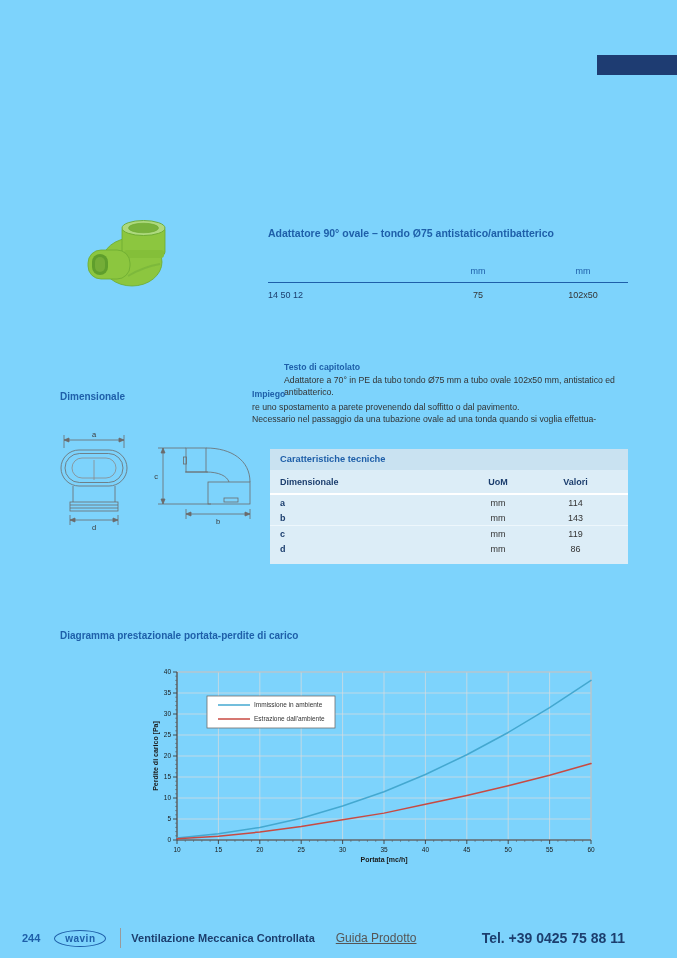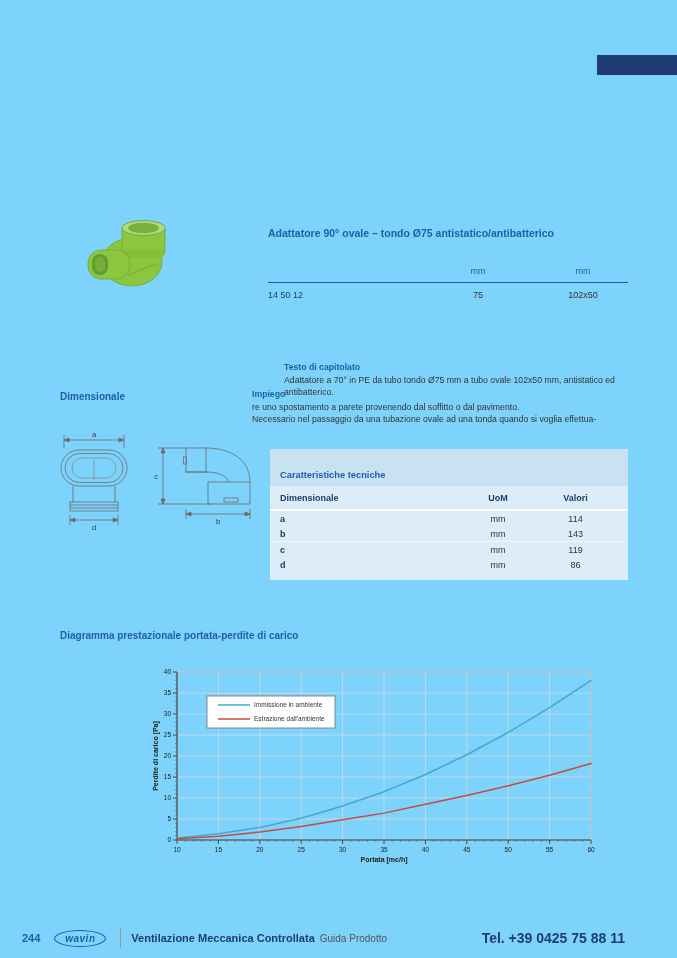--- a/index.html
+++ b/index.html
@@ -21,40 +21,40 @@
   .codes .uom span{color:#1e5fa9;text-align:center;}
   .codes .row{display:grid;grid-template-columns:150px 120px 90px;margin-top:7px;}
   .codes .row .code{font-weight:normal;color:#1c3e6e;}
   .codes .row .val{text-align:center;color:#333;}
   .txtblock{position:absolute;width:372px;font-size:8.7px;line-height:12px;color:#333;}
   .txtblock .bh{font-weight:bold;color:#1e5fa9;margin-bottom:1px;}
   .side-label{position:absolute;left:60px;top:391px;font-size:10px;font-weight:bold;color:#1e5fa9;}
   .drawings{position:absolute;left:56px;top:428px;width:204px;height:106px;}
   
   .tech{position:absolute;left:270px;top:449px;width:358px;font-size:9px;background:#dcedf7;}
-  .tech .band{background:#c9e2f1;padding:21px 10px 6px;font-weight:bold;color:#1e5fa9;font-size:9.3px;}
+  .tech .band{background:#c9e2f1;padding:5px 10px 6px;font-weight:bold;color:#1e5fa9;font-size:9.3px;}
   .tech .thead{display:grid;grid-template-columns:1fr 70px 85px;padding:7px 10px 6px;border-bottom:2px solid #ffffff;}
   .tech .thead span{font-weight:bold;color:#1c3e6e;}
   .tech .thead .c2,.tech .thead .c3{text-align:center;}
   .tech .trow{display:grid;grid-template-columns:1fr 70px 85px;padding:2.5px 10px;}
   .tech .trow.sep{border-top:1px solid #eef7fc;}
   .tech .trow .c1{font-weight:bold;color:#1c3e6e;}
   .tech .trow .c2,.tech .trow .c3{text-align:center;color:#333;}
   .tech .pad{height:8px;}
   .chart-heading{position:absolute;left:60px;top:630px;font-size:10px;font-weight:bold;color:#1e5fa9;}
   .chart{position:absolute;left:150px;top:660px;width:460px;height:208px;}
   
   .footer{position:absolute;left:0;right:0;top:924px;height:28px;display:flex;align-items:center;}
   .footer .pageno{margin-left:22px;font-size:11px;font-weight:bold;color:#1e5fa9;}
   .footer .logo{margin-left:14px;width:52px;height:17px;border:1.6px solid #1e5fa9;border-radius:50%;
-    display:flex;align-items:center;justify-content:center;color:#1e5fa9;font-weight:bold;font-style:italic;
+    display:flex;align-items:center;justify-content:center;color:#1e5fa9;font-weight:bold;
     font-size:10px;letter-spacing:.5px;}
   .footer .divider{width:1px;height:20px;background:#9a9a9a;margin-left:14px;}
   .footer .ftitle{margin-left:10px;font-size:11px;color:#1c3e6e;font-weight:bold;}
-  .footer .fsub{margin-left:5px;font-size:10px;color:#555;}
+  .footer .fsub{margin-left:21px;font-size:12px;color:#555;text-decoration:underline;}
   .footer .phone{margin-left:auto;margin-right:52px;font-size:14px;font-weight:bold;color:#1c3e6e;}
   svg text{font-family:"Liberation Sans","DejaVu Sans",sans-serif;}
 </style>
 </head>
 <body>
 
 <div class="page">
 
   <div class="section-tab"></div>
 

